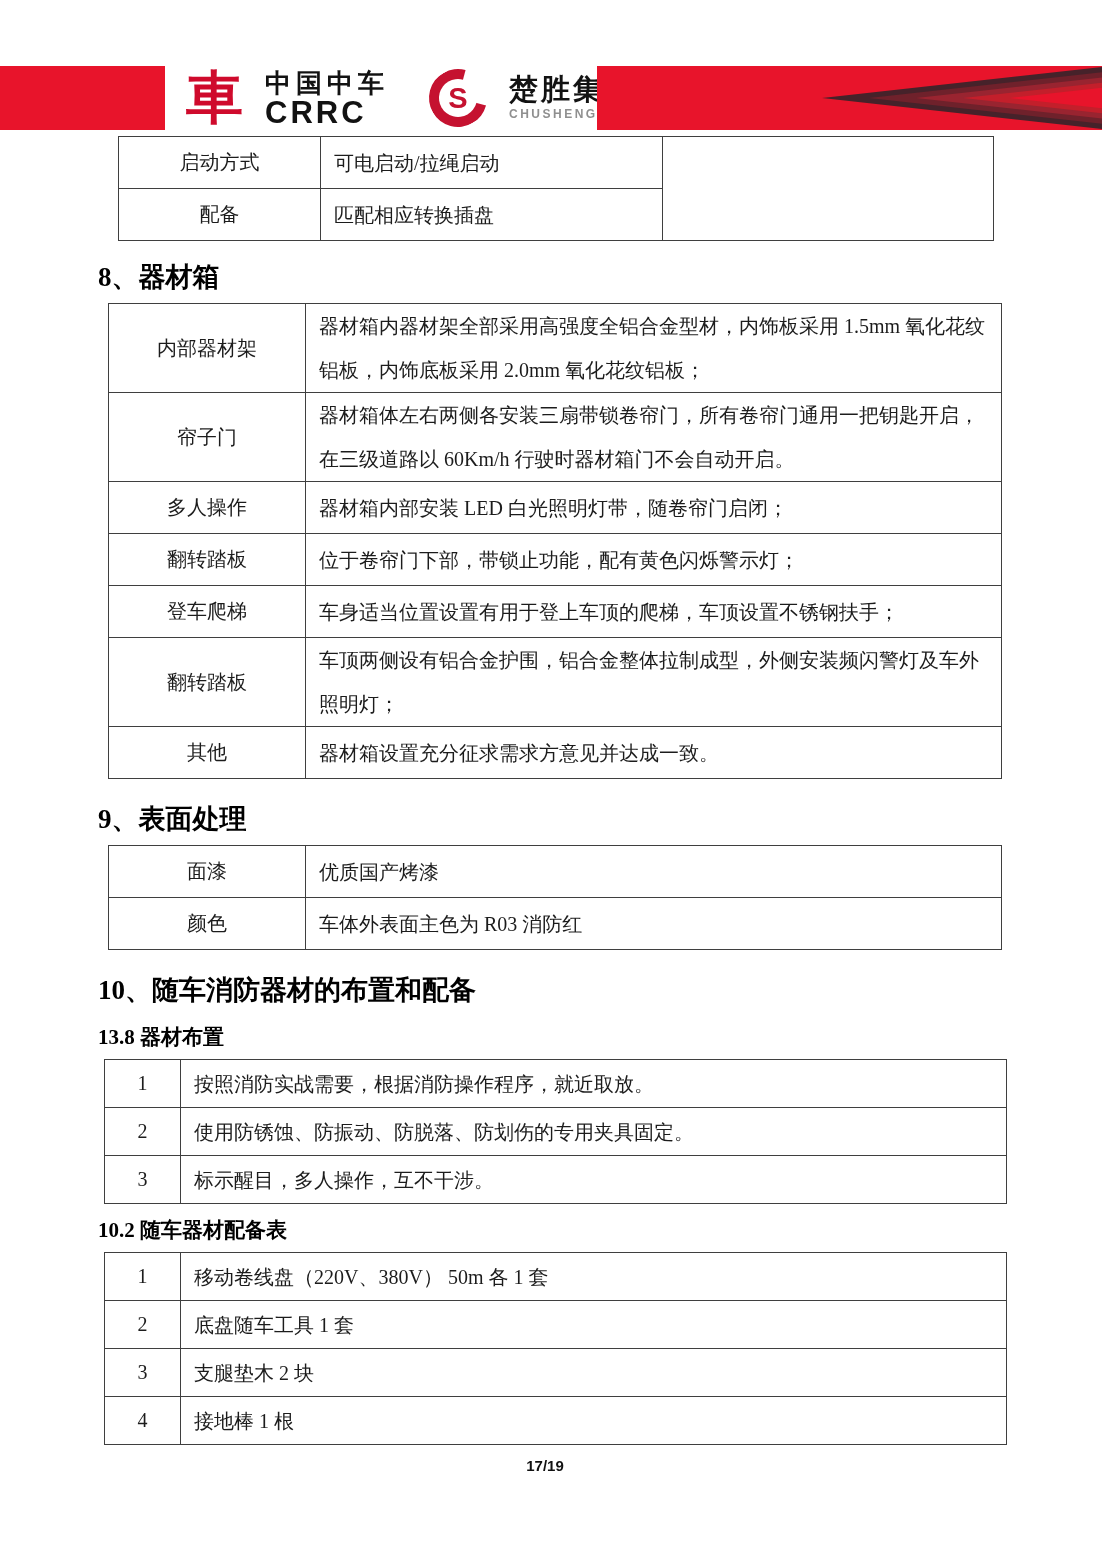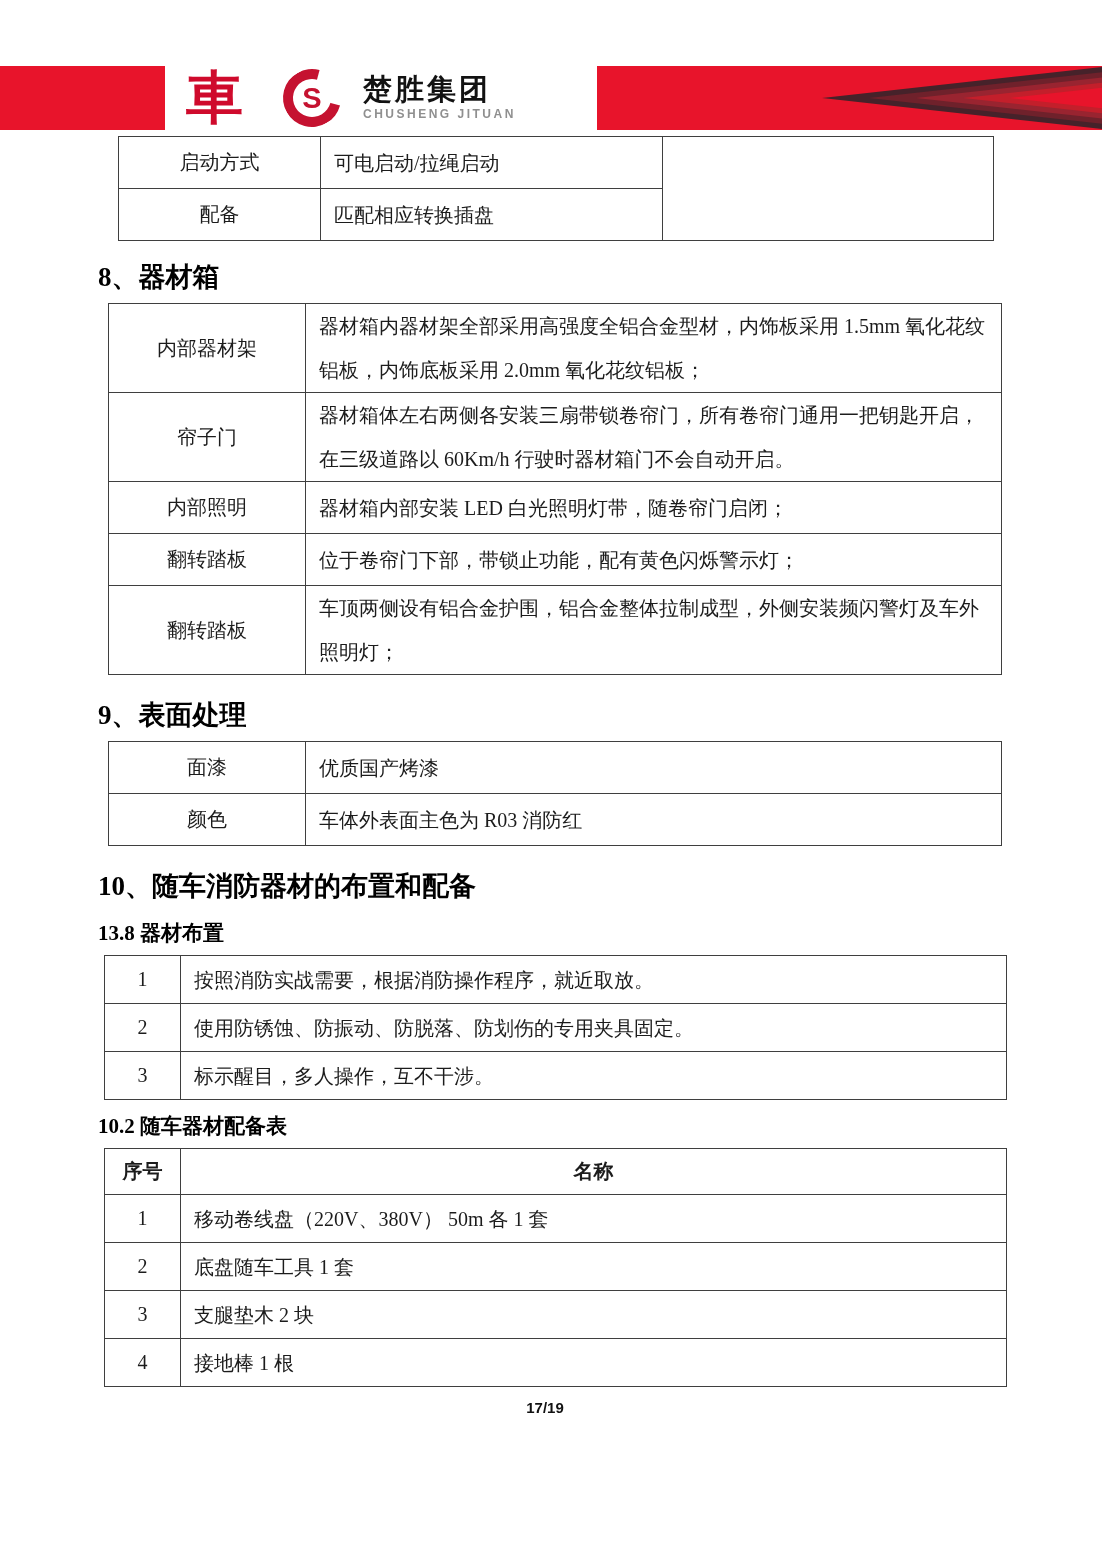--- a/index.html
+++ b/index.html
@@ -83,20 +83,24 @@
   }
 </style>
 </head>
 <body>
 
 <div class="header">
   <div class="bar bar-left"></div>
 
   <div class="logos">
     <span class="crrc-glyph">車</span>
+    <div class="logo-text">
+      <span class="crrc-cn">中国中车</span>
+      <span class="crrc-en">CRRC</span>
+    </div>
     <div class="cs-ring">
       <span class="cs-s">S</span>
     </div>
     <div class="logo-text">
       <span class="cs-cn">楚胜集团</span>
       <span class="cs-en">CHUSHENG JITUAN</span>
     </div>
   </div>
 
   <div class="bar bar-right">
@@ -140,30 +144,38 @@
   <tbody>
   <tr>
     <td class="lbl">内部器材架</td>
     <td class="val">器材箱内器材架全部采用高强度全铝合金型材，内饰板采用 1.5mm 氧化花纹铝板，内饰底板采用 2.0mm 氧化花纹铝板；</td>
   </tr>
   <tr>
     <td class="lbl">帘子门</td>
     <td class="val">器材箱体左右两侧各安装三扇带锁卷帘门，所有卷帘门通用一把钥匙开启，在三级道路以 60Km/h 行驶时器材箱门不会自动开启。</td>
   </tr>
   <tr>
-    <td class="lbl">内部照明</td>
+    <td class="lbl">多人操作</td>
     <td class="val">器材箱内部安装 LED 白光照明灯带，随卷帘门启闭；</td>
   </tr>
   <tr>
     <td class="lbl">翻转踏板</td>
     <td class="val">位于卷帘门下部，带锁止功能，配有黄色闪烁警示灯；</td>
   </tr>
   <tr>
+    <td class="lbl">登车爬梯</td>
+    <td class="val">车身适当位置设置有用于登上车顶的爬梯，车顶设置不锈钢扶手；</td>
+  </tr>
+  <tr>
     <td class="lbl">翻转踏板</td>
     <td class="val">车顶两侧设有铝合金护围，铝合金整体拉制成型，外侧安装频闪警灯及车外照明灯；</td>
+  </tr>
+  <tr>
+    <td class="lbl">其他</td>
+    <td class="val">器材箱设置充分征求需求方意见并达成一致。</td>
   </tr>
 </tbody>
   </table>
 
 <div class="h-main" style="margin-top:24px">9、表面处理</div>
 
 <table class="tbl-sec9">
   <colgroup>
       <col style="width:197px">
       <col style="width:696px">
@@ -206,24 +218,20 @@
   </table>
 
 <div class="h-sub" style="margin-top:13px">10.2 随车器材配备表</div>
 
 <table class="tbl-s102">
   <colgroup>
       <col style="width:76px">
       <col style="width:826px">
     </colgroup>
   <tbody>
-      <tr class="hdr">
-    <td>序号</td>
-    <td>名称</td>
-  </tr>
   <tr>
     <td class="lbl">1</td>
     <td class="val">移动卷线盘（220V、380V） 50m 各 1 套</td>
   </tr>
   <tr>
     <td class="lbl">2</td>
     <td class="val">底盘随车工具 1 套</td>
   </tr>
   <tr>
     <td class="lbl">3</td>

